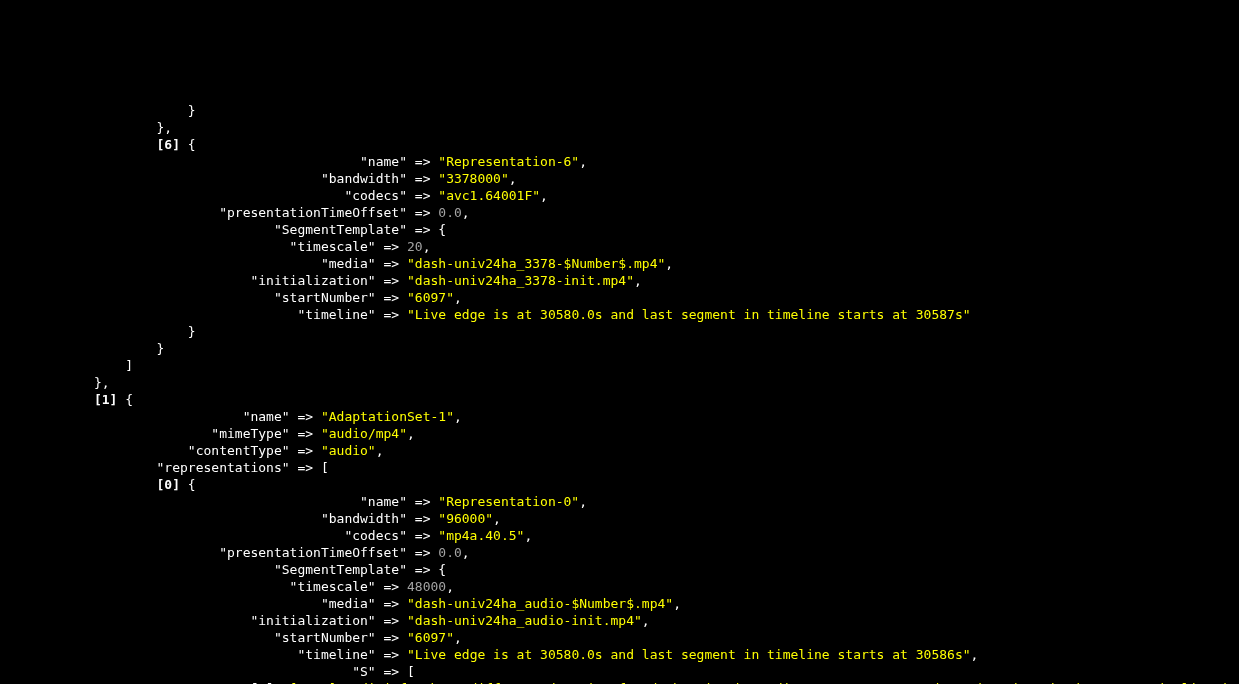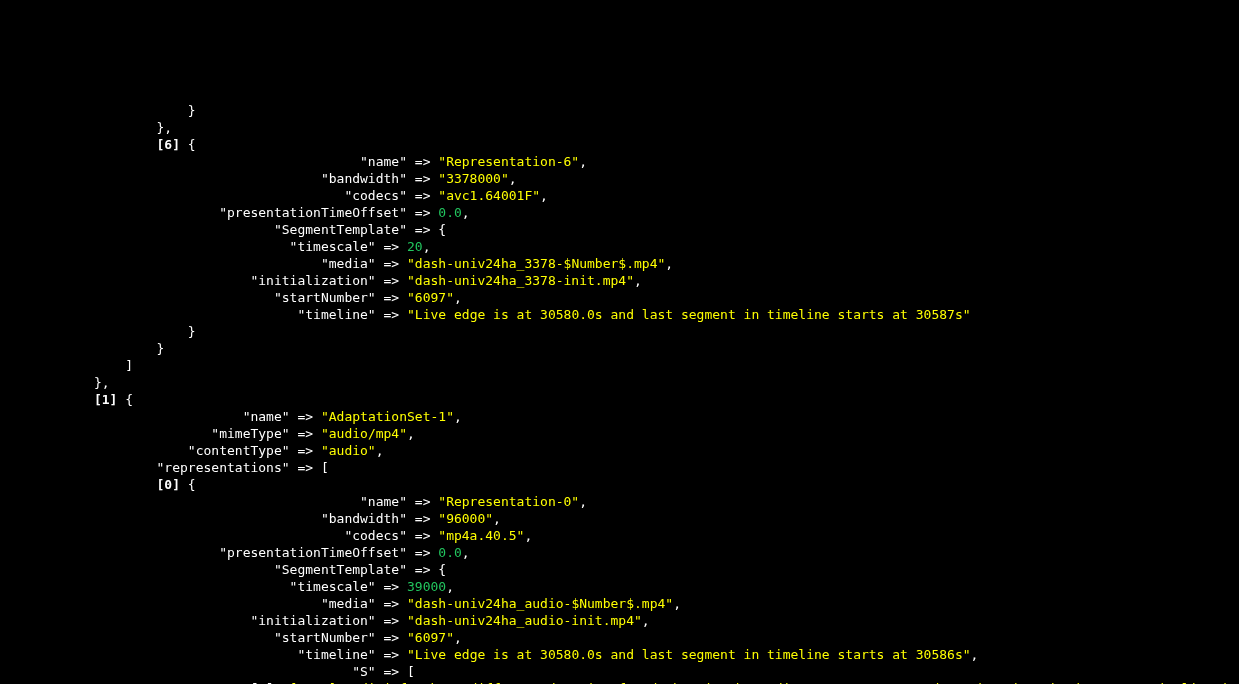--- a/index.html
+++ b/index.html
@@ -14,21 +14,21 @@
     height: 684px;
     white-space: pre;
     overflow: hidden;
   }
   .terminal {
     padding: 0;
   }
   .w { color: #ffffff; }        
   .b { color: #ffffff; font-weight: bold; }
   .y { color: #ffff00; }        
-  .cy { color: #22c55e; text-align: center; }
+  .cy { color: #a3a3a3; text-align: center; }
 </style>
 </head>
 <body>
 
 
 
 <div class="terminal">
 <span class="w">                        </span><span>}</span>
 <span class="w">                    </span><span>},</span>
 <span class="w">                    </span><span class="b">[6]</span><span class="w"> </span><span>{</span>
@@ -50,21 +50,21 @@
 <span class="w">                               </span><span class="w">"name"</span><span class="w"> =&gt; </span><span class="y">"AdaptationSet-1"</span><span class="w">,</span>
 <span class="w">                           </span><span class="w">"mimeType"</span><span class="w"> =&gt; </span><span class="y">"audio/mp4"</span><span class="w">,</span>
 <span class="w">                        </span><span class="w">"contentType"</span><span class="w"> =&gt; </span><span class="y">"audio"</span><span class="w">,</span>
 <span class="w">                    </span><span class="w">"representations"</span><span class="w"> =&gt; </span><span class="w">[</span>
 <span class="w">                    </span><span class="b">[0]</span><span class="w"> </span><span>{</span>
 <span class="w">                                              </span><span class="w">"name"</span><span class="w"> =&gt; </span><span class="y">"Representation-0"</span><span class="w">,</span>
 <span class="w">                                         </span><span class="w">"bandwidth"</span><span class="w"> =&gt; </span><span class="y">"96000"</span><span class="w">,</span>
 <span class="w">                                            </span><span class="w">"codecs"</span><span class="w"> =&gt; </span><span class="y">"mp4a.40.5"</span><span class="w">,</span>
 <span class="w">                            </span><span class="w">"presentationTimeOffset"</span><span class="w"> =&gt; </span><span class="cy">0.0</span><span class="w">,</span>
 <span class="w">                                   </span><span class="w">"SegmentTemplate"</span><span class="w"> =&gt; </span><span class="w">{</span>
-<span class="w">                                     </span><span class="w">"timescale"</span><span class="w"> =&gt; </span><span class="cy">39000</span><span class="w">,</span>
+<span class="w">                                     </span><span class="w">"timescale"</span><span class="w"> =&gt; </span><span class="cy">48000</span><span class="w">,</span>
 <span class="w">                                         </span><span class="w">"media"</span><span class="w"> =&gt; </span><span class="y">"dash-univ24ha_audio-$Number$.mp4"</span><span class="w">,</span>
 <span class="w">                                </span><span class="w">"initialization"</span><span class="w"> =&gt; </span><span class="y">"dash-univ24ha_audio-init.mp4"</span><span class="w">,</span>
 <span class="w">                                   </span><span class="w">"startNumber"</span><span class="w"> =&gt; </span><span class="y">"6097"</span><span class="w">,</span>
 <span class="w">                                      </span><span class="w">"timeline"</span><span class="w"> =&gt; </span><span class="y">"Live edge is at 30580.0s and last segment in timeline starts at 30586s"</span><span class="w">,</span>
 <span class="w">                                             </span><span class="w">"S"</span><span class="w"> =&gt; </span><span class="w">[</span>
 <span class="w">                                </span><span class="b">[0]</span><span class="w"> </span><span class="y">"[WARN] Mediainfo shows different duration for dash-univ24ha_audio-6099.mp4 compared to the advertised segment timeline item (17.0)"</span>
 
 
 
 

